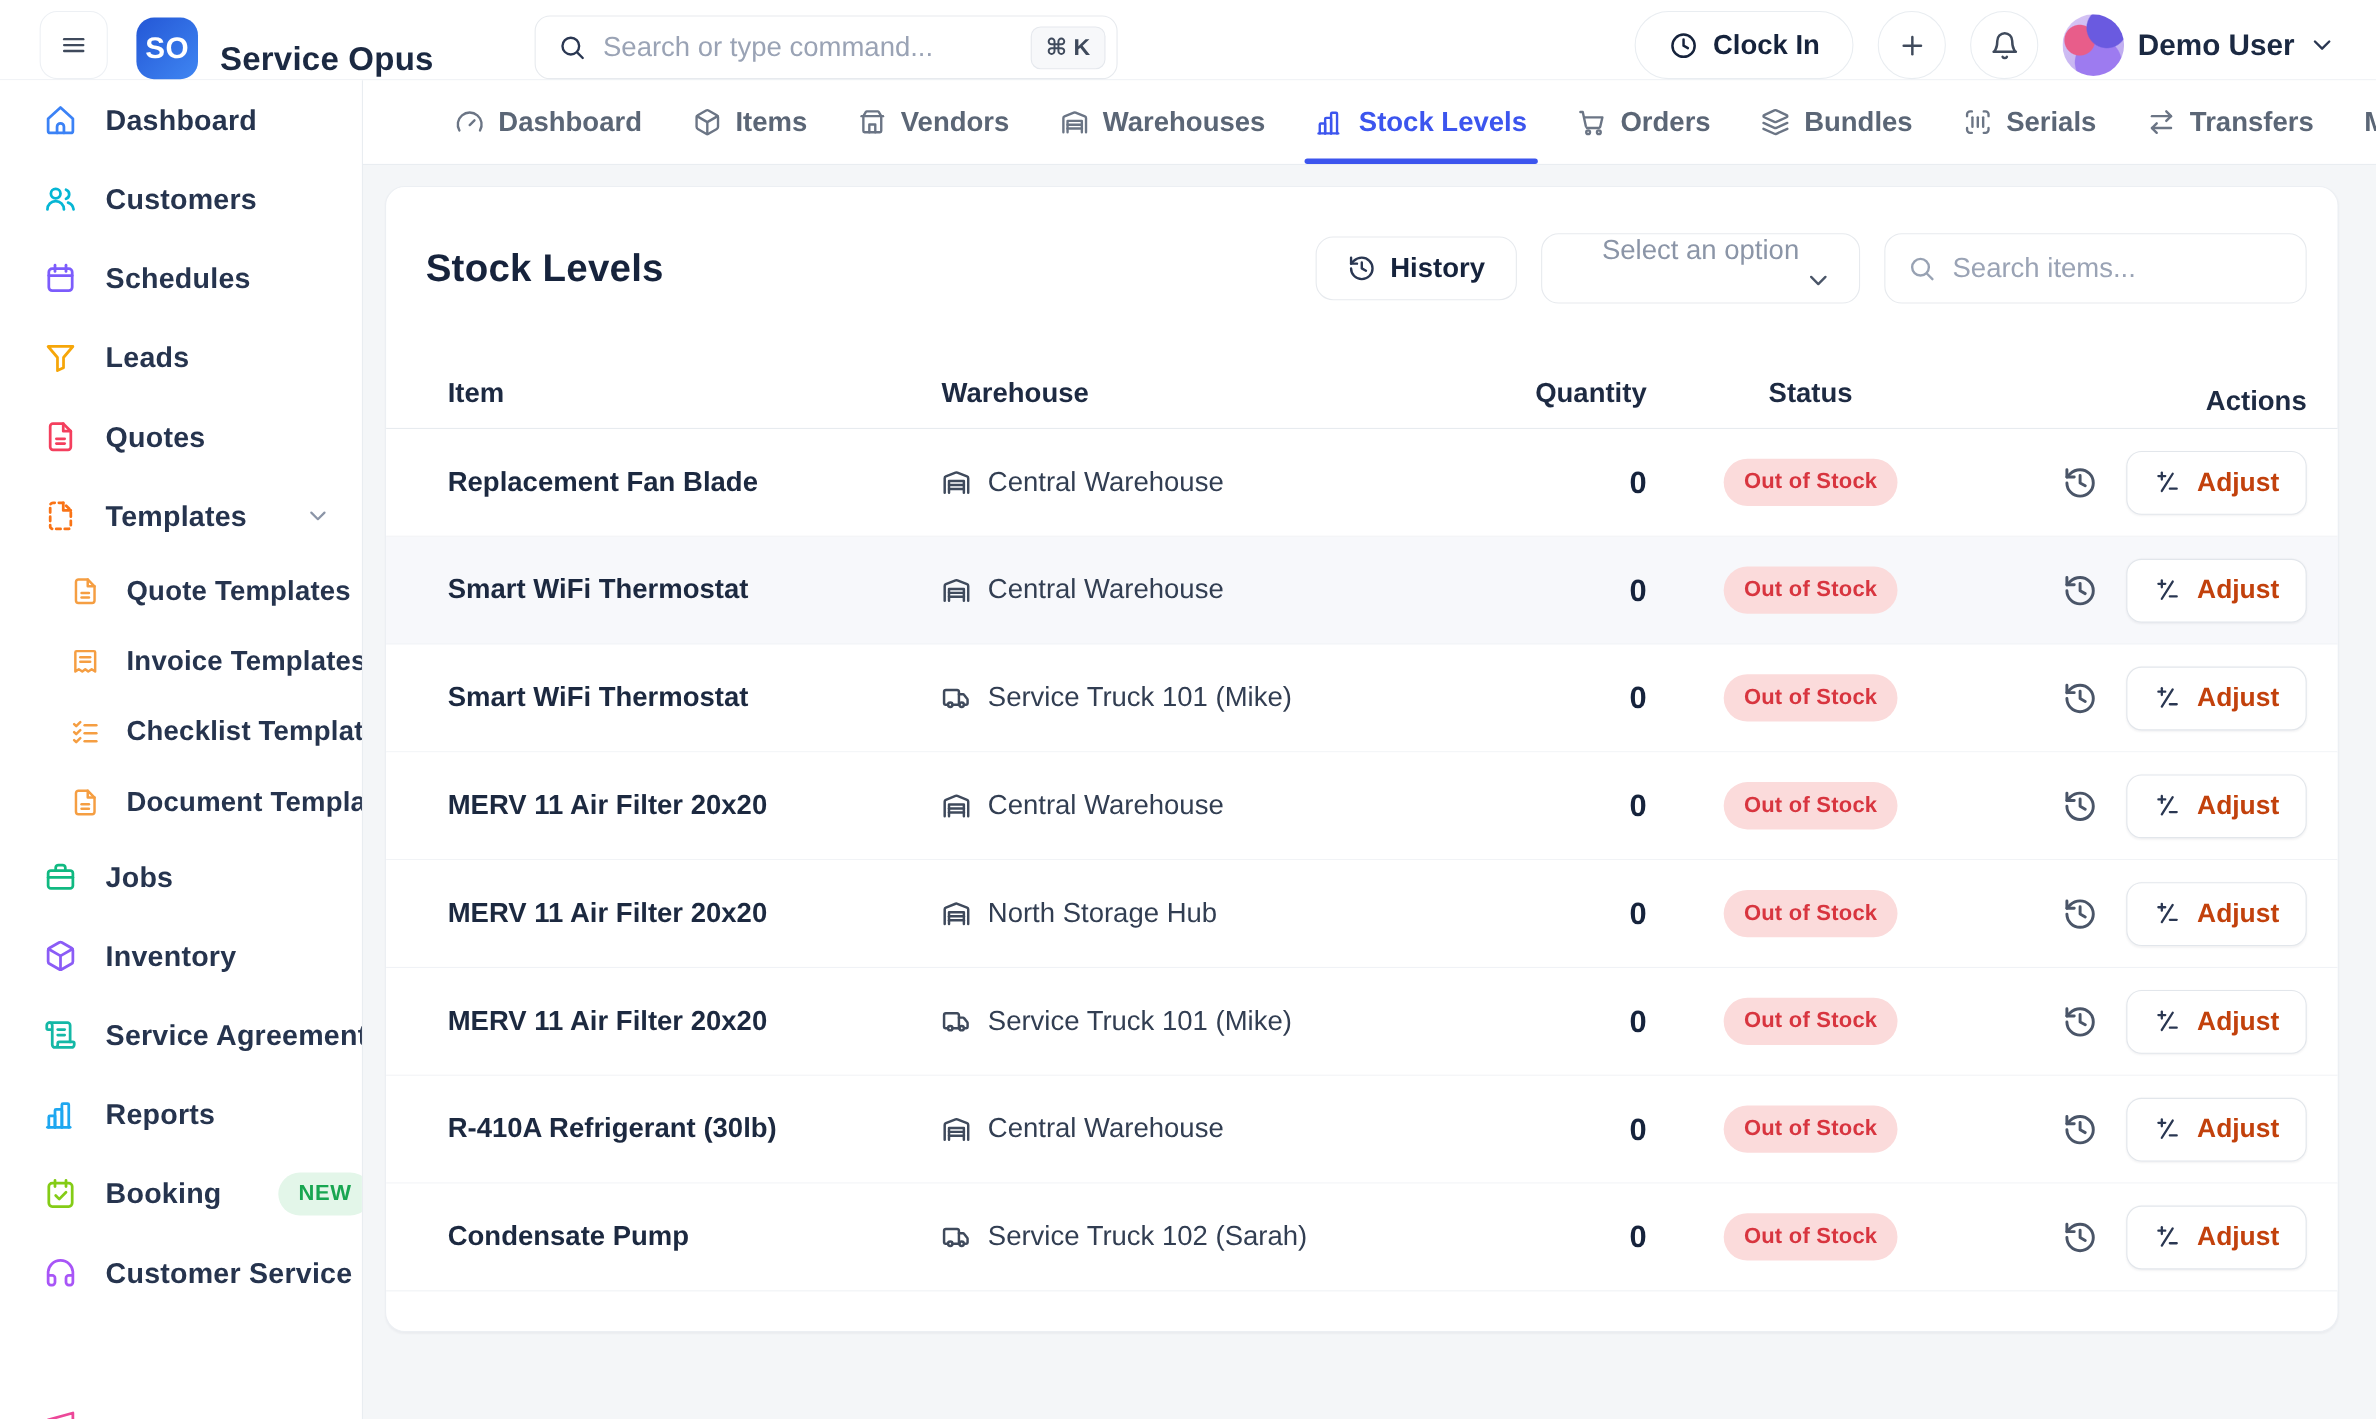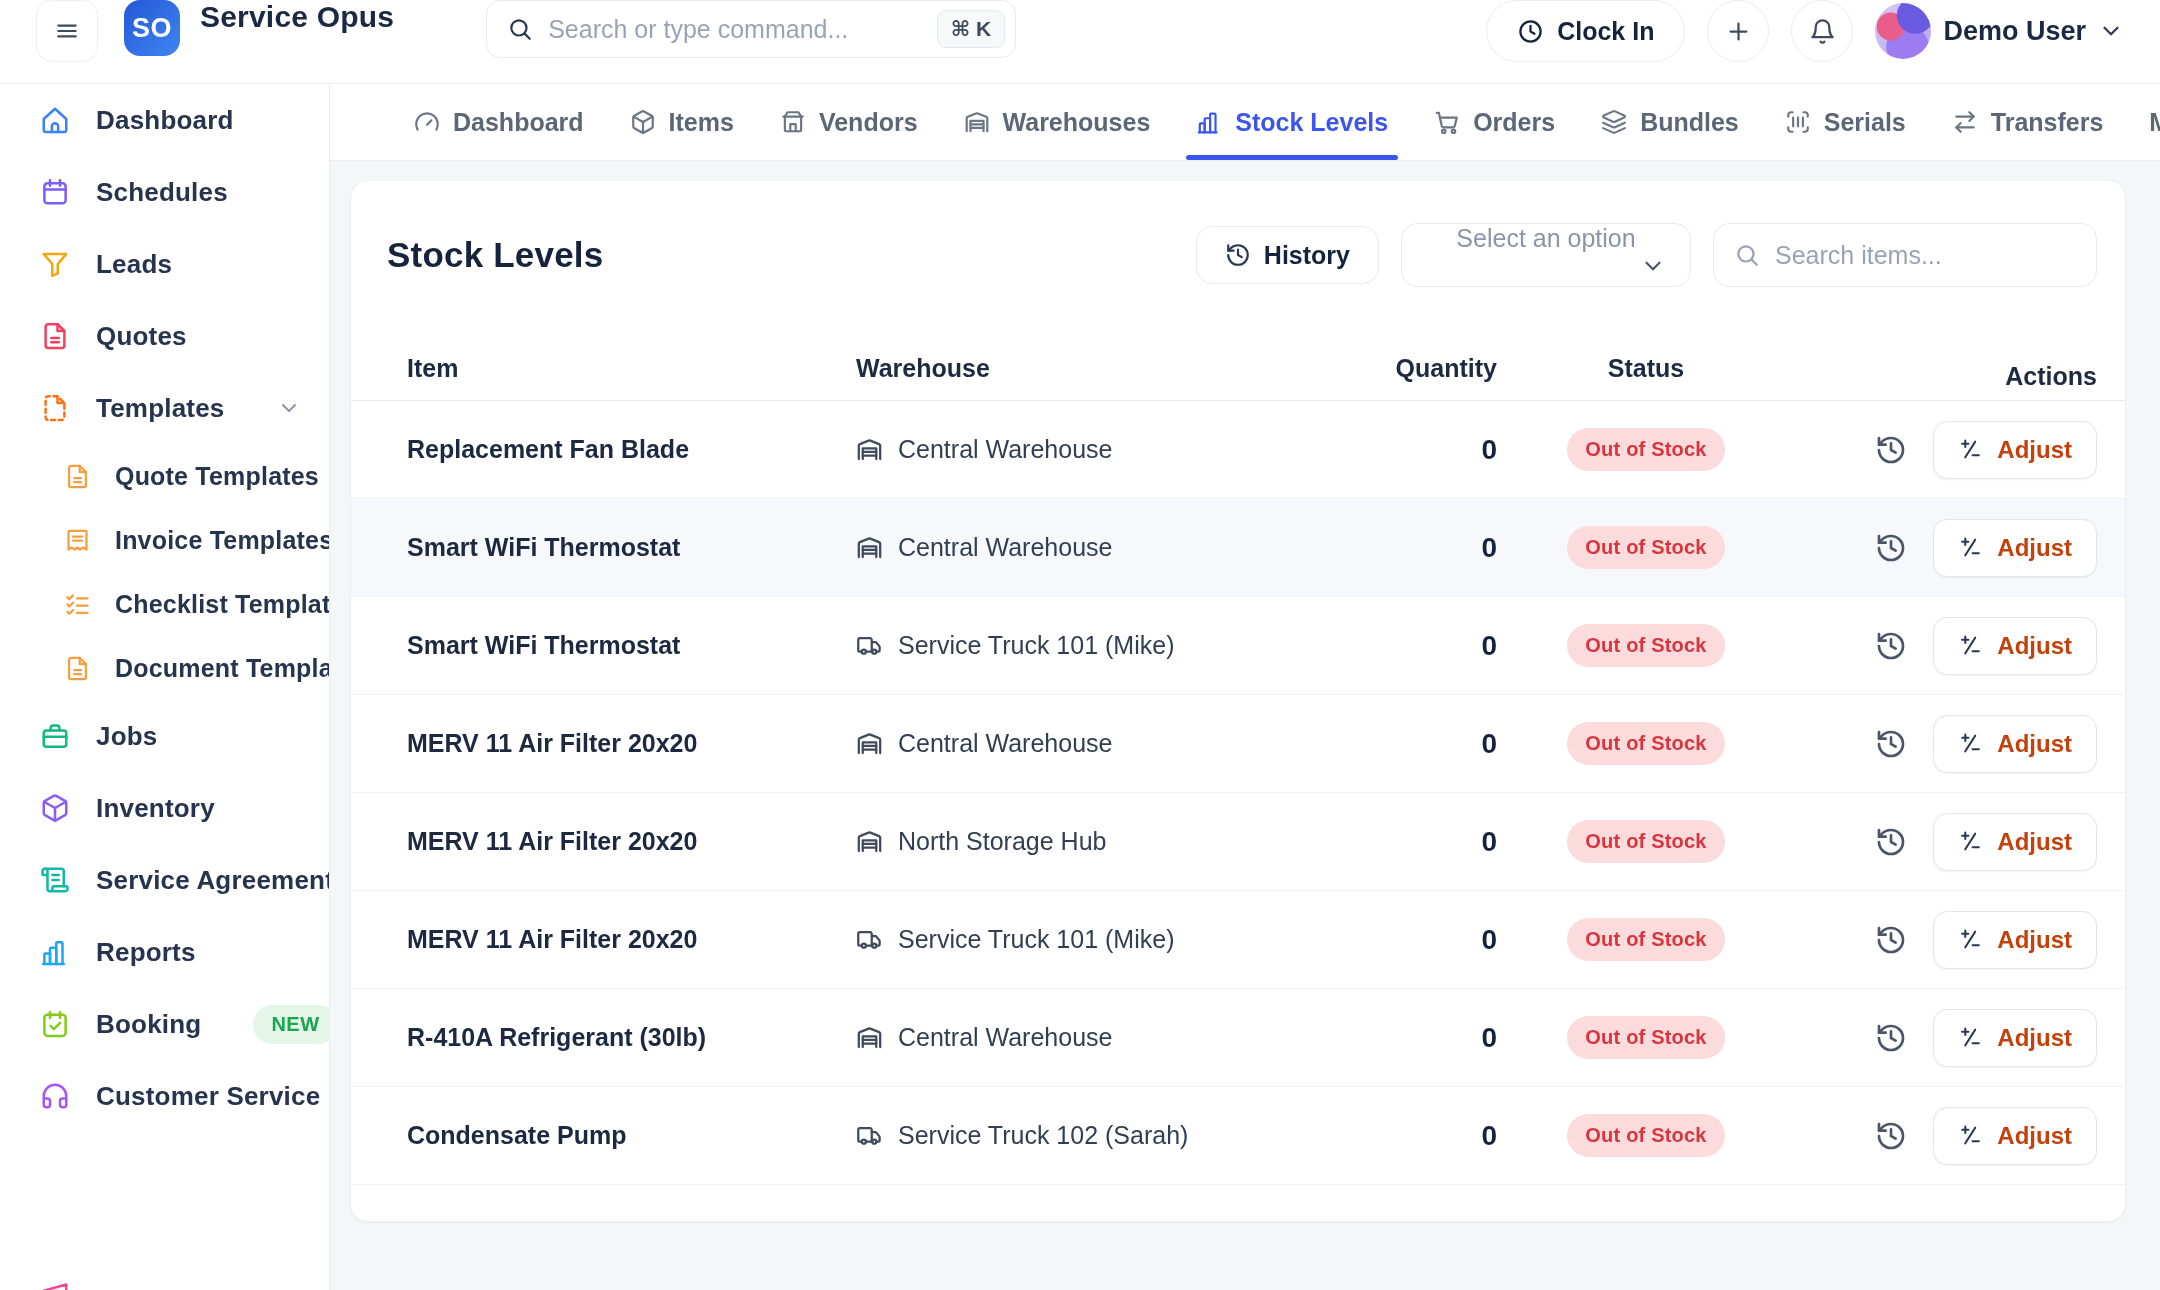--- a/index.html
+++ b/index.html
@@ -4,21 +4,21 @@
 <style>
   * { box-sizing: border-box; margin: 0; padding: 0; }
   html,body { width:2160px; height:1290px; overflow:hidden; }
   body { font-family:"Liberation Sans", "DejaVu Sans", sans-serif; background:#f4f6f8; color:#1b2942; }
   svg { width:100%; height:100%; display:block; }
   .ic { display:inline-block; flex:none; }
 
   .app { width:2160px; height:1290px; display:flex; flex-direction:column; background:#fff; }
 
   
-  .topbar { height:84px; flex:none; display:flex; align-items:flex-start; padding:0 36px; background:#fff; border-bottom:1px solid #eef1f4; }
+  .topbar { height:73px; flex:none; display:flex; align-items:flex-end; padding:0 36px; background:#fff; border-bottom:1px solid #eef1f4; }
   .hamburger { width:62px; height:62px; border:1px solid #edf0f4; border-radius:16px; background:#fff; display:flex; align-items:center; justify-content:center; cursor:pointer; }
   .hamburger .ic { width:26px; height:26px; color:#3f4a5c; }
   .logo { width:56px; height:56px; border-radius:16px; margin-left:26px; background:linear-gradient(135deg,#2457d6,#3f86f2); color:#fff; font-size:27px; font-weight:800; display:flex; align-items:center; justify-content:center; letter-spacing:.5px; }
   .app-name { margin-left:20px; font-size:30px; font-weight:800; color:#1b2942; letter-spacing:.2px; }
   .global-search { width:530px; height:58px; border:1px solid #e7eaee; border-radius:14px; display:flex; align-items:center; gap:15px; padding:0 10px 0 20px; margin-left:92px; background:#fff; }
   .global-search .ic { width:26px; height:26px; color:#2a3752; }
   .global-search input { border:0; outline:0; flex:1; font-size:25px; font-family:inherit; color:#1b2942; background:transparent; }
   .global-search input::placeholder { color:#9aa3b5; }
   .kbd { border:1px solid #e5e8ed; background:#f7f8fa; border-radius:9px; padding:6px 13px; font-size:21px; color:#3f4a5c; font-weight:600; white-space:nowrap; }
   .top-right { margin-left:auto; display:flex; align-items:center; gap:22px; }
@@ -168,20 +168,31 @@
           <div class="side-item">
             <span class="ic" style="color: rgb(59, 130, 246);">
               <svg viewBox="0 0 24 24" fill="none" stroke="currentColor" stroke-width="2" stroke-linecap="round" stroke-linejoin="round">
                 <path d="M3 11.2 12 3l9 8.2V20a1.5 1.5 0 0 1-1.5 1.5h-15A1.5 1.5 0 0 1 3 20Z"></path>
                 <path d="M9.5 21.5v-4.5a2.5 2.5 0 0 1 5 0v4.5"></path>
               </svg>
             </span>
             <span class="lbl">Dashboard</span>
           </div>
           <div class="side-item">
+            <span class="ic" style="color: rgb(6, 182, 212);">
+              <svg viewBox="0 0 24 24" fill="none" stroke="currentColor" stroke-width="2" stroke-linecap="round" stroke-linejoin="round">
+                <circle cx="8.5" cy="8" r="3.5"></circle>
+                <path d="M2.5 19.5a6 6 0 0 1 12 0"></path>
+                <path d="M16 5.2a3.5 3.5 0 0 1 0 6.6"></path>
+                <path d="M17.5 14.6a6 6 0 0 1 4 4.9"></path>
+              </svg>
+            </span>
+            <span class="lbl">Customers</span>
+          </div>
+          <div class="side-item">
             <span class="ic" style="color: rgb(124, 92, 252);">
               <svg viewBox="0 0 24 24" fill="none" stroke="currentColor" stroke-width="2" stroke-linecap="round" stroke-linejoin="round">
                 <rect x="3.5" y="5" width="17" height="16" rx="2.5"></rect>
                 <path d="M3.5 10h17"></path>
                 <path d="M8 2.5V7"></path>
                 <path d="M16 2.5V7"></path>
               </svg>
             </span>
             <span class="lbl">Schedules</span>
           </div>

